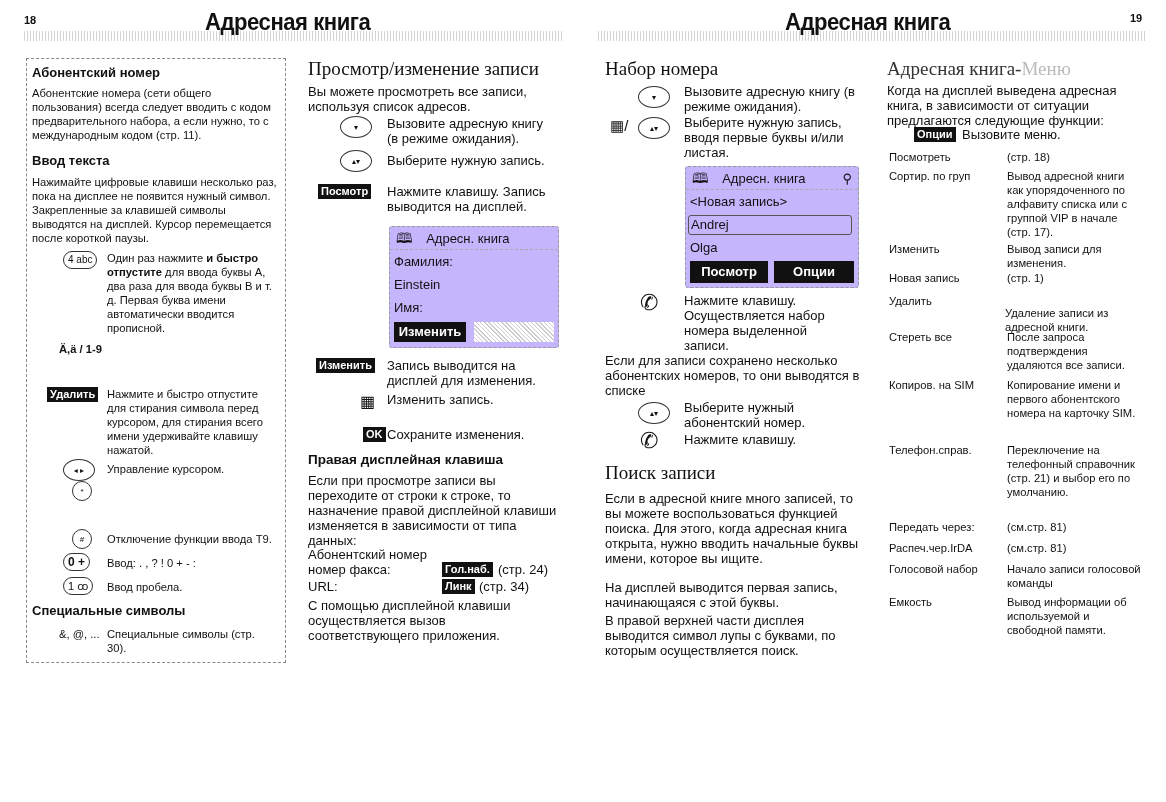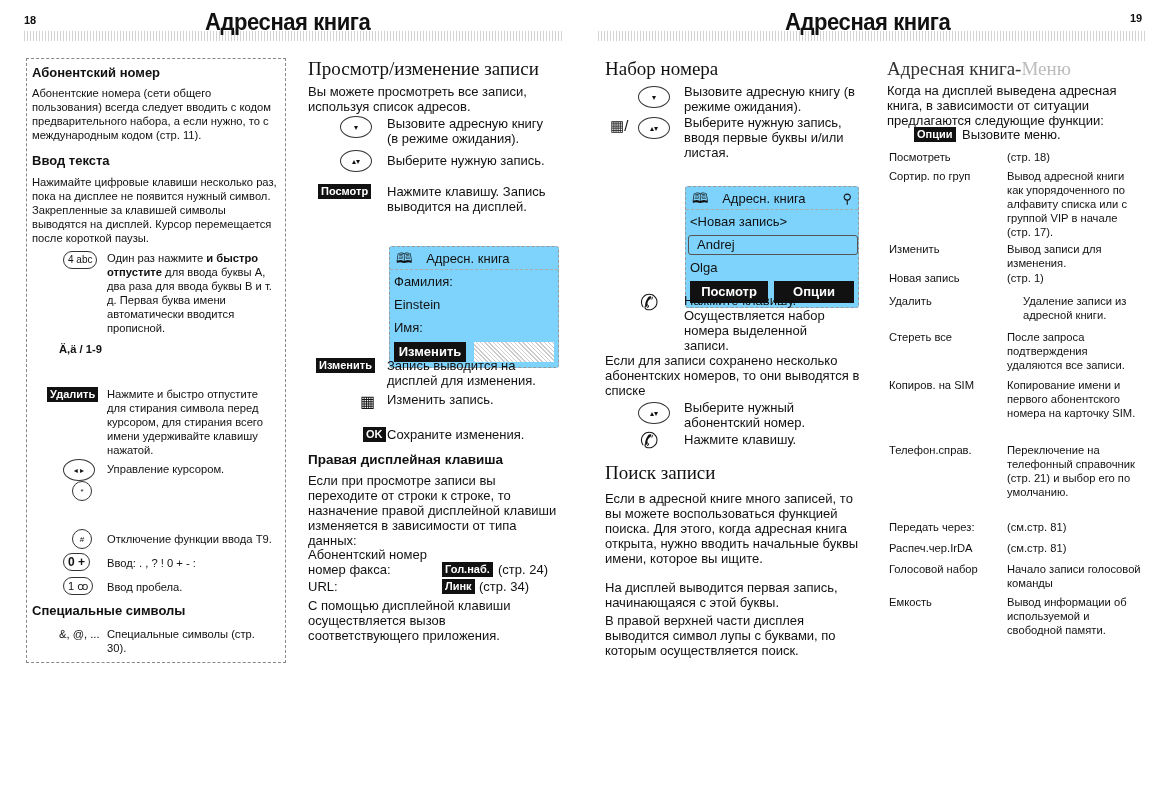--- a/index.html
+++ b/index.html
@@ -11,21 +11,21 @@
   .hdr-band { height:10px; background-image:repeating-linear-gradient(90deg,#cfcfcf 0 1px,#fff 1px 3px),repeating-linear-gradient(0deg,#d8d8d8 0 1px,transparent 1px 3px); opacity:.9; }
   .box { border:1px dashed #888; }
   .cond { font-size:11.2px; line-height:14px; transform-origin:left top; }
   .cond-b { font-weight:bold; font-size:13px; }
   .sans { font-size:13px; line-height:15px; }
   .h2 { font-size:19px;font-family:Liberation Serif, serif; }
   .h3b { font-weight:bold; font-size:13.5px; }
   .key { background:#111; color:#fff; font-weight:bold; font-size:11px; padding:1px 3px; display:inline-block; line-height:13px; }
   .navpad { width:32px; height:22px; border:1px solid #333; border-radius:50%; display:inline-flex; align-items:center; justify-content:center; font-size:8px; box-sizing:border-box; }
   .pill { border:1px solid #333; border-radius:10px; font-size:10px; padding:0 4px; display:inline-block; line-height:16px; }
-  .screen { border:1px dashed #999; border-radius:3px; background:#7dd3fc;margin-top:20px; }
+  .screen { border:1px dashed #999; border-radius:3px; background:#c4b5fd; }
   .soft { background:#111; color:#fff; font-weight:bold; text-align:center; }
   .halftone { background-image:repeating-linear-gradient(45deg,#ccc 0 1px,#fff 1px 3px); }
 </style>
 </head>
 <body>
 
 <div class="abs pagenum" style="left:24px;top:14px">18</div>
 <div class="abs hdr-band" style="left:24px;top:31px;width:540px"></div>
 <div class="abs hdr-title" style="left:205px;top:8px">Адресная книга</div>
 
@@ -117,21 +117,21 @@
 <div class="abs sans" style="left:684px;top:115px;width:180px">Выберите нужную запись, вводя первые буквы и/или листая.</div>
 
 <div class="abs screen" style="left:685px;top:166px;width:172px;height:120px">
   <div class="abs sans" style="left:6px;top:4px;width:160px">
     <span style="font-size:14px">🕮</span>
     <span style="margin-left:10px">Адресн. книга</span>
     <span style="position:absolute;right:0;top:0">⚲</span>
   </div>
   <div class="abs" style="left:0;top:22px;width:172px;border-top:1px dashed #aaa"></div>
   <div class="abs sans" style="left:4px;top:27px">&lt;Новая запись&gt;</div>
-  <div class="abs sans" style="left:2px;top:48px;width:160px;height:18px;border:1px solid #555;border-radius:3px;padding-left:8px;line-height:18px">Andrej</div>
+  <div class="abs sans" style="left:2px;top:48px;width:160px;height:18px;border:1px solid #555;border-radius:3px;padding-left:2px;line-height:18px">Andrej</div>
   <div class="abs sans" style="left:4px;top:73px">Olga</div>
   <div class="abs soft sans" style="left:4px;top:94px;width:78px;height:22px;line-height:22px">Посмотр</div>
   <div class="abs soft sans" style="left:88px;top:94px;width:80px;height:22px;line-height:22px">Опции</div>
 </div>
 
 <span class="abs" style="left:640px;top:290px;font-size:22px">✆</span>
 <div class="abs sans" style="left:684px;top:293px;width:170px">Нажмите клавишу. Осуществляется набор номера выделенной записи.</div>
 <div class="abs sans" style="left:605px;top:353px;width:255px">Если для записи сохранено несколько абонентских номеров, то они выводятся в списке</div>
 <span class="abs navpad" style="left:638px;top:402px">▴▾</span>
 <div class="abs sans" style="left:684px;top:400px;width:170px">Выберите нужный абонентский номер.</div>
@@ -162,21 +162,21 @@
     <div class="abs cond" style="left: 0px; top: 92px; width: 255px;">
       <div class="abs" style="left: 0px; width: 115px;">Изменить</div>
       <div class="abs" style="left: 118px; width: 135px;">Вывод записи для изменения.</div>
     </div>
     <div class="abs cond" style="left: 0px; top: 121px; width: 255px;">
       <div class="abs" style="left: 0px; width: 115px;">Новая запись</div>
       <div class="abs" style="left: 118px; width: 135px;">(стр. 1)</div>
     </div>
     <div class="abs cond" style="left: 0px; top: 144px; width: 255px;">
       <div class="abs" style="left: 0px; width: 115px;">Удалить</div>
-      <div class="abs" style="left: 134px; width: 135px;">Удаление записи из адресной книги.</div>
+      <div class="abs" style="left: 116px; width: 135px; margin-top: 12px;">Удаление записи из адресной книги.</div>
     </div>
     <div class="abs cond" style="left: 0px; top: 180px; width: 255px;">
       <div class="abs" style="left: 0px; width: 115px;">Стереть все</div>
       <div class="abs" style="left: 118px; width: 135px;">После запроса подтверждения удаляются все записи.</div>
     </div>
     <div class="abs cond" style="left: 0px; top: 228px; width: 255px;">
       <div class="abs" style="left: 0px; width: 115px;">Копиров. на SIM</div>
       <div class="abs" style="left: 118px; width: 135px;">Копирование имени и первого абонентского номера на карточку SIM.</div>
     </div>
     <div class="abs cond" style="left: 0px; top: 293px; width: 255px;">

